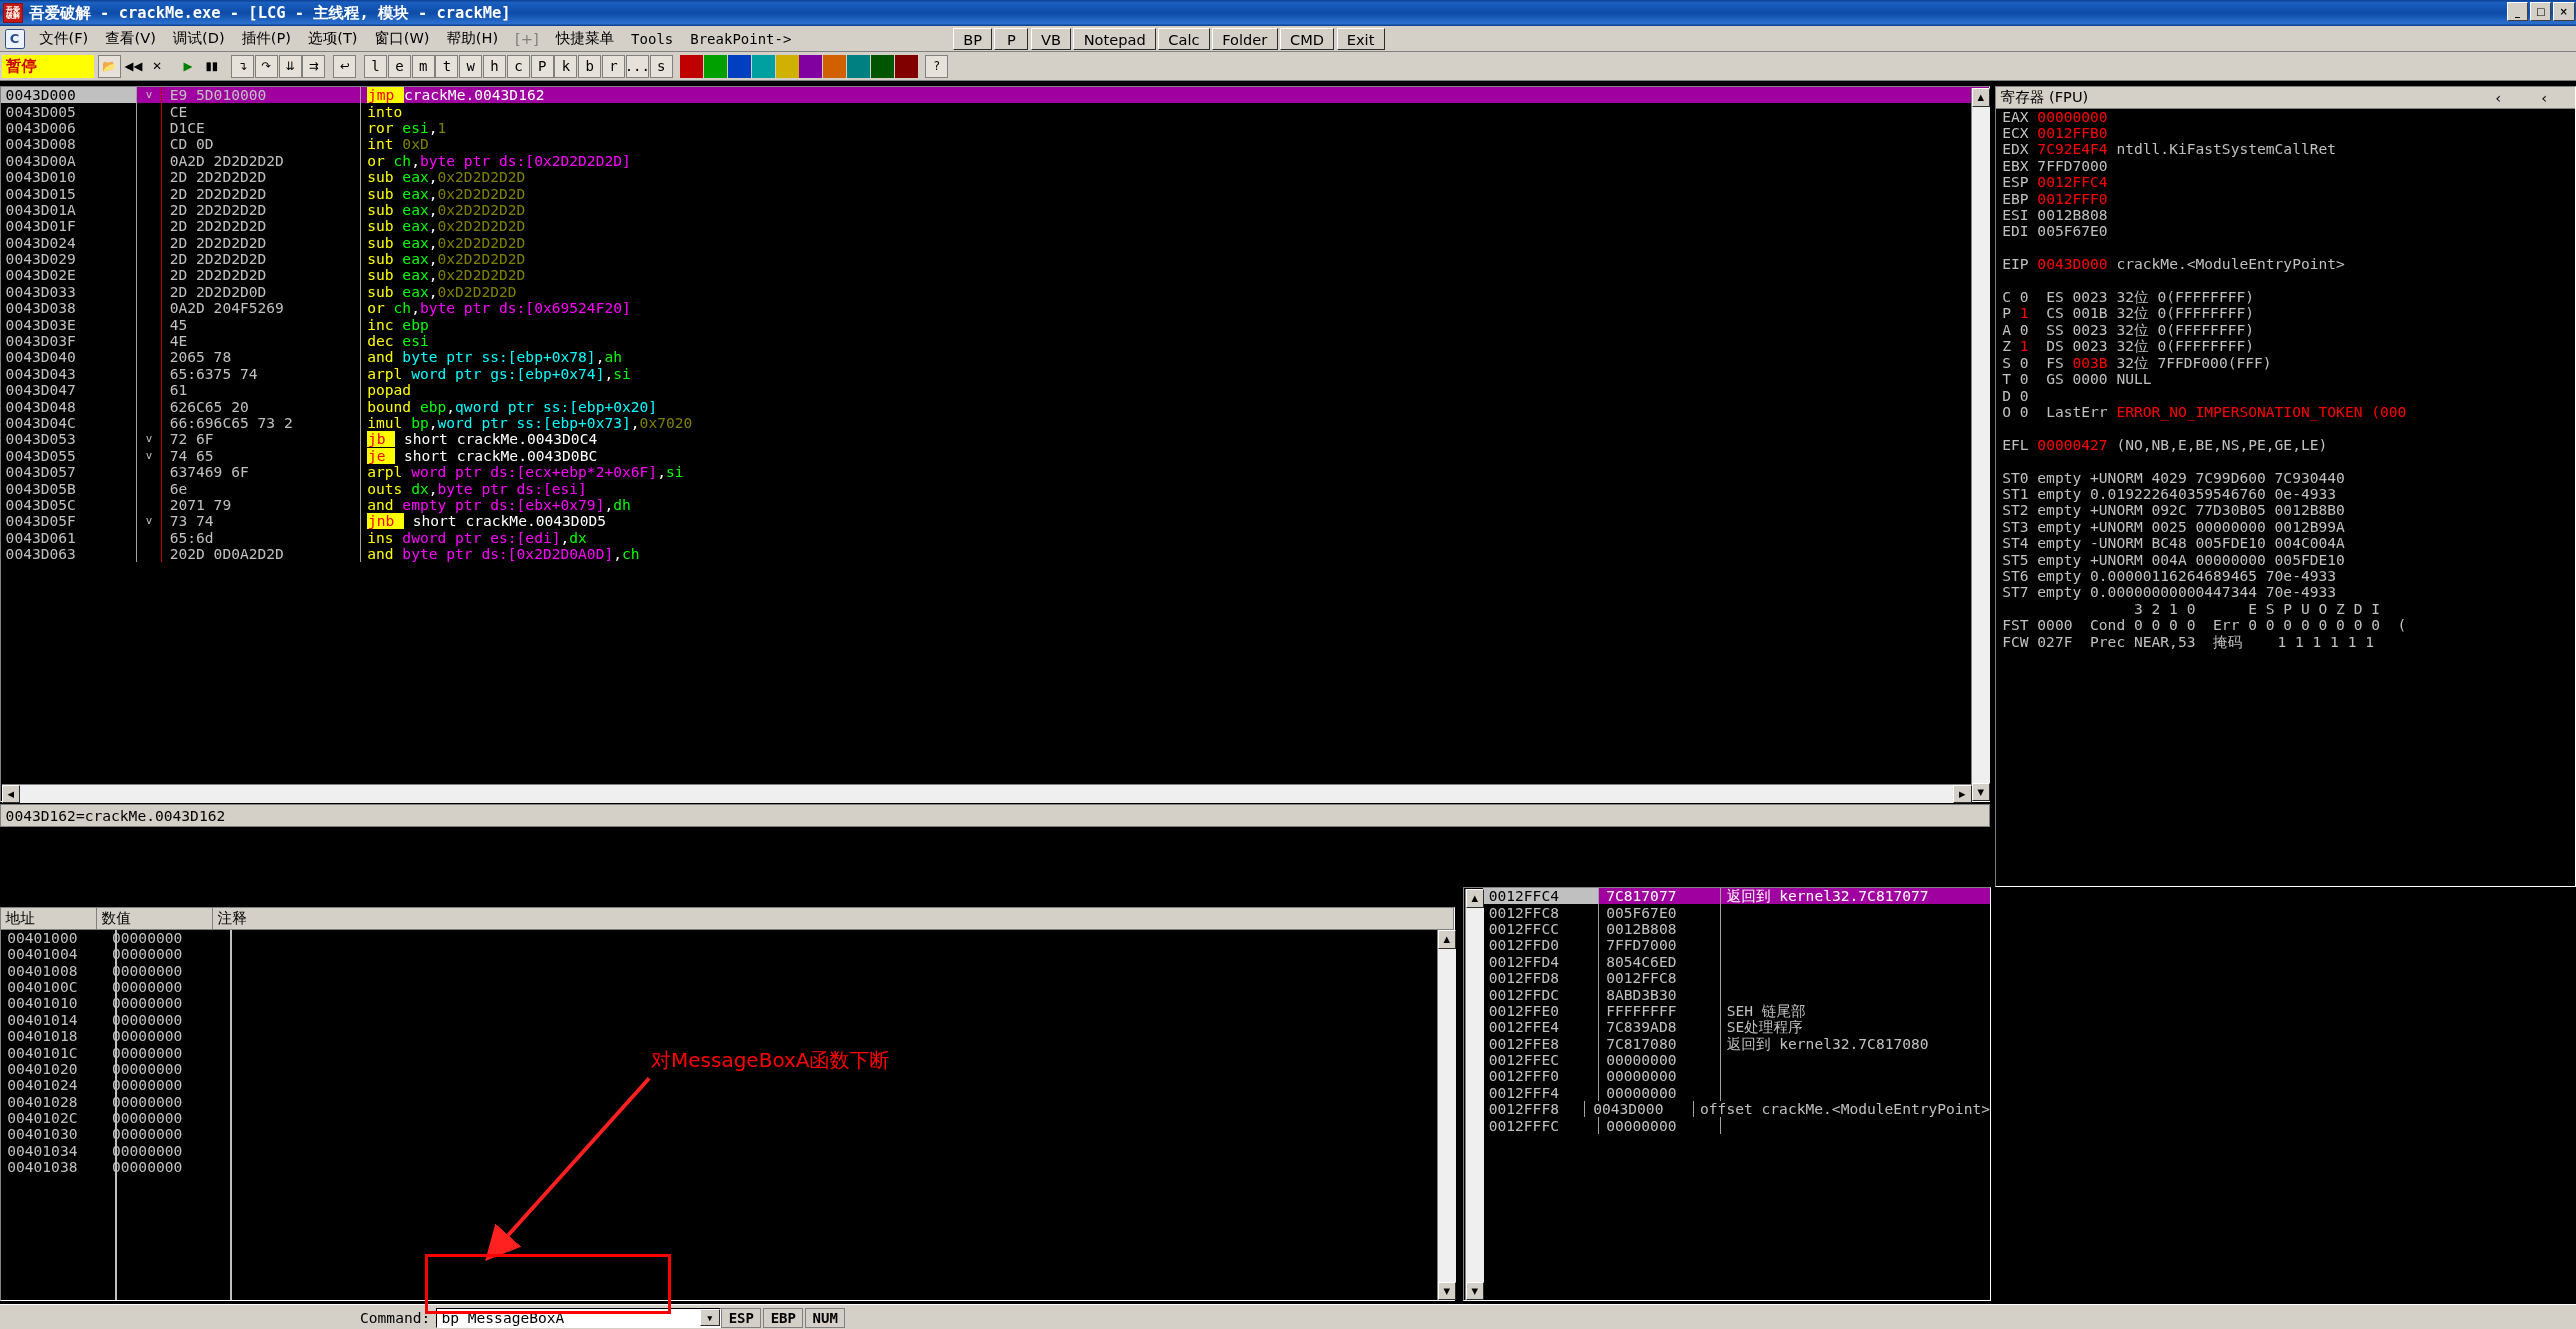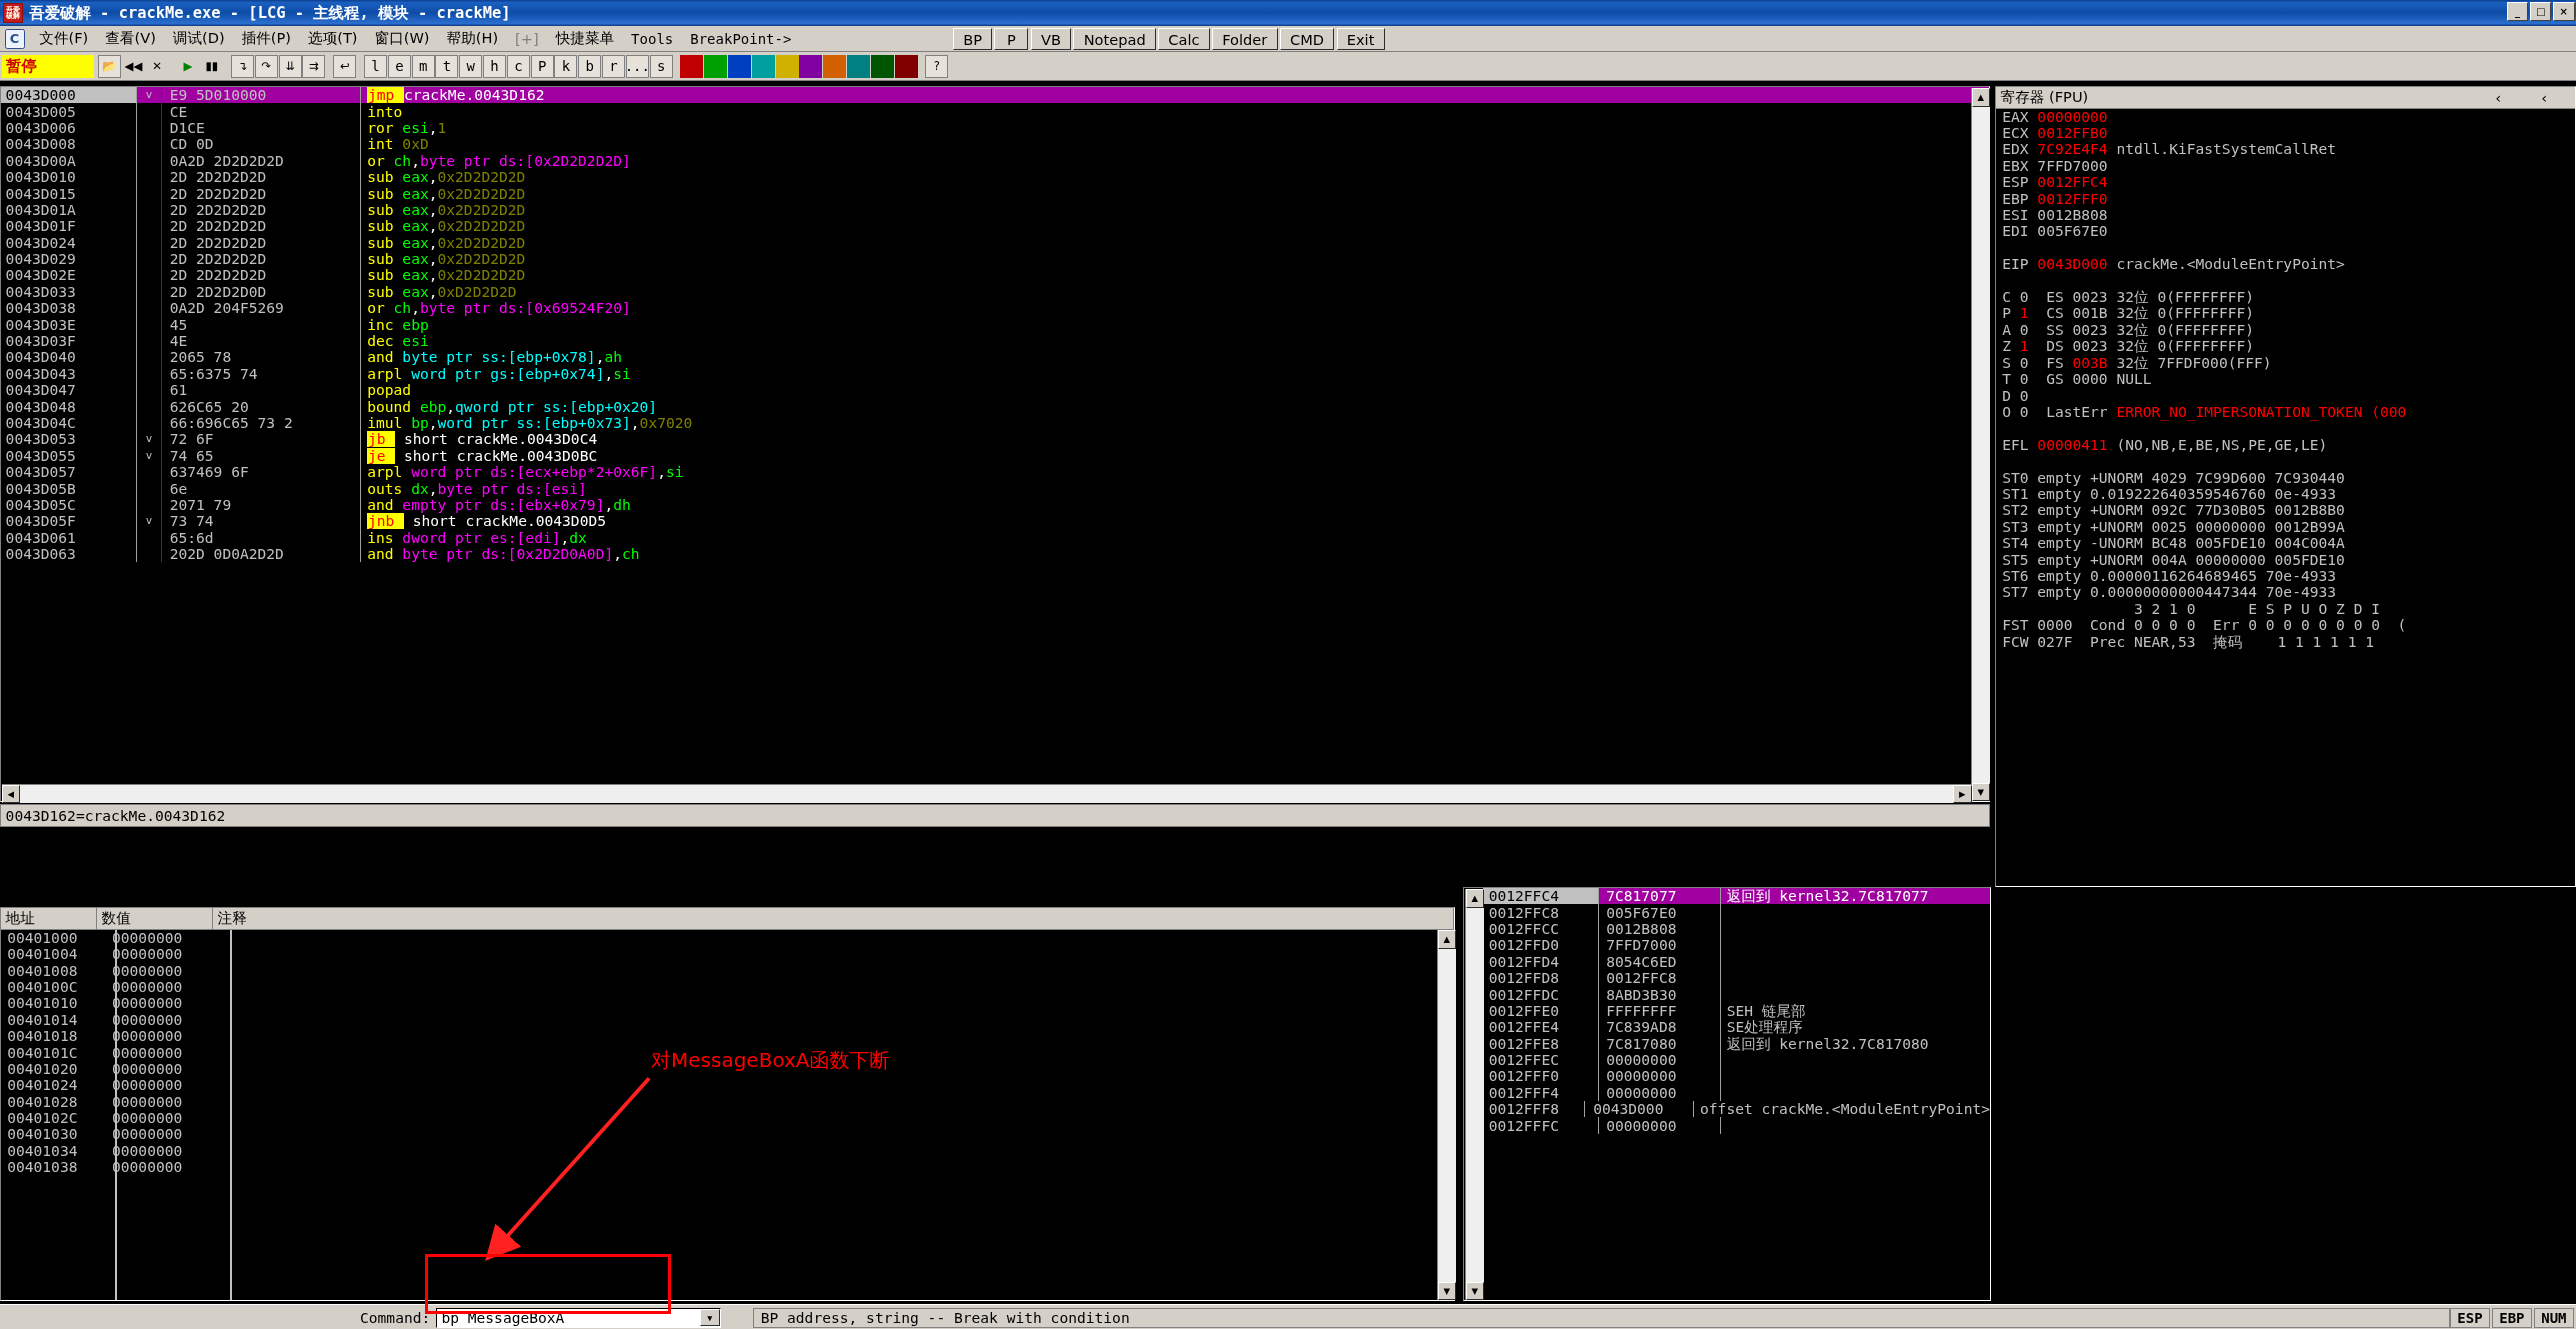--- a/index.html
+++ b/index.html
@@ -432,21 +432,21 @@
         <div class="reg-line"><span style="color: rgb(192, 192, 192);"> </span></div>
         <div class="reg-line"><span style="color: rgb(192, 192, 192);">C </span><span style="color: rgb(192, 192, 192);">0</span><span style="color: rgb(192, 192, 192);">  ES </span><span style="color: rgb(192, 192, 192);">0023</span><span style="color: rgb(192, 192, 192);"> 32位 0(FFFFFFFF)</span></div>
         <div class="reg-line"><span style="color: rgb(192, 192, 192);">P </span><span style="color: rgb(255, 0, 0);">1</span><span style="color: rgb(192, 192, 192);">  CS </span><span style="color: rgb(192, 192, 192);">001B</span><span style="color: rgb(192, 192, 192);"> 32位 0(FFFFFFFF)</span></div>
         <div class="reg-line"><span style="color: rgb(192, 192, 192);">A </span><span style="color: rgb(192, 192, 192);">0</span><span style="color: rgb(192, 192, 192);">  SS </span><span style="color: rgb(192, 192, 192);">0023</span><span style="color: rgb(192, 192, 192);"> 32位 0(FFFFFFFF)</span></div>
         <div class="reg-line"><span style="color: rgb(192, 192, 192);">Z </span><span style="color: rgb(255, 0, 0);">1</span><span style="color: rgb(192, 192, 192);">  DS </span><span style="color: rgb(192, 192, 192);">0023</span><span style="color: rgb(192, 192, 192);"> 32位 0(FFFFFFFF)</span></div>
         <div class="reg-line"><span style="color: rgb(192, 192, 192);">S </span><span style="color: rgb(192, 192, 192);">0</span><span style="color: rgb(192, 192, 192);">  FS </span><span style="color: rgb(255, 0, 0);">003B</span><span style="color: rgb(192, 192, 192);"> 32位 7FFDF000(FFF)</span></div>
         <div class="reg-line"><span style="color: rgb(192, 192, 192);">T </span><span style="color: rgb(192, 192, 192);">0</span><span style="color: rgb(192, 192, 192);">  GS </span><span style="color: rgb(192, 192, 192);">0000</span><span style="color: rgb(192, 192, 192);"> NULL</span></div>
         <div class="reg-line"><span style="color: rgb(192, 192, 192);">D </span><span style="color: rgb(192, 192, 192);">0</span><span style="color: rgb(192, 192, 192);"></span><span style="color: rgb(192, 192, 192);"></span><span style="color: rgb(192, 192, 192);"></span></div>
         <div class="reg-line"><span style="color: rgb(192, 192, 192);">O </span><span style="color: rgb(192, 192, 192);">0</span><span style="color: rgb(192, 192, 192);">  LastErr </span><span style="color: rgb(255, 0, 0);">ERROR_NO_IMPERSONATION_TOKEN (000</span></div>
         <div class="reg-line"><span style="color: rgb(192, 192, 192);"> </span></div>
-        <div class="reg-line"><span style="color: rgb(192, 192, 192);">EFL </span><span style="color: rgb(255, 0, 0);">00000411</span><span style="color: rgb(192, 192, 192);"> (NO,NB,E,BE,NS,PE,GE,LE)</span></div>
+        <div class="reg-line"><span style="color: rgb(192, 192, 192);">EFL </span><span style="color: rgb(255, 0, 0);">00000427</span><span style="color: rgb(192, 192, 192);"> (NO,NB,E,BE,NS,PE,GE,LE)</span></div>
         <div class="reg-line"><span style="color: rgb(192, 192, 192);"> </span></div>
         <div class="reg-line"><span style="color: rgb(192, 192, 192);">ST0 empty +UNORM 4029 7C99D600 7C930440</span></div>
         <div class="reg-line"><span style="color: rgb(192, 192, 192);">ST1 empty 0.019222640359546760 0e-4933</span></div>
         <div class="reg-line"><span style="color: rgb(192, 192, 192);">ST2 empty +UNORM 092C 77D30B05 0012B8B0</span></div>
         <div class="reg-line"><span style="color: rgb(192, 192, 192);">ST3 empty +UNORM 0025 00000000 0012B99A</span></div>
         <div class="reg-line"><span style="color: rgb(192, 192, 192);">ST4 empty -UNORM BC48 005FDE10 004C004A</span></div>
         <div class="reg-line"><span style="color: rgb(192, 192, 192);">ST5 empty +UNORM 004A 00000000 005FDE10</span></div>
         <div class="reg-line"><span style="color: rgb(192, 192, 192);">ST6 empty 0.00000116264689465 70e-4933</span></div>
         <div class="reg-line"><span style="color: rgb(192, 192, 192);">ST7 empty 0.00000000000447344 70e-4933</span></div>
         <div class="reg-line"><span style="color: rgb(192, 192, 192);">               3 2 1 0      E S P U O Z D I</span></div>
@@ -535,18 +535,17 @@
   <span class="mlbl" style="left:134px;">M4</span>
   <span class="mlbl" style="left:177px;">M5</span>
 </div>
 
 <div id="cmdbar">
   <span id="cmd-label">Command:</span>
   <div id="cmd-combo">
     <span id="cmd-input" placeholder="">bp MessageBoxA</span>
     <span id="cmd-drop">▼</span>
   </div>
-  <div id="cmd-hint">BP address, string -- Break with condition</div>
   <div class="cmd-right">ESP</div>
   <div class="cmd-right">EBP</div>
   <div class="cmd-right">NUM</div>
 </div>
 
 
 </body></html>

